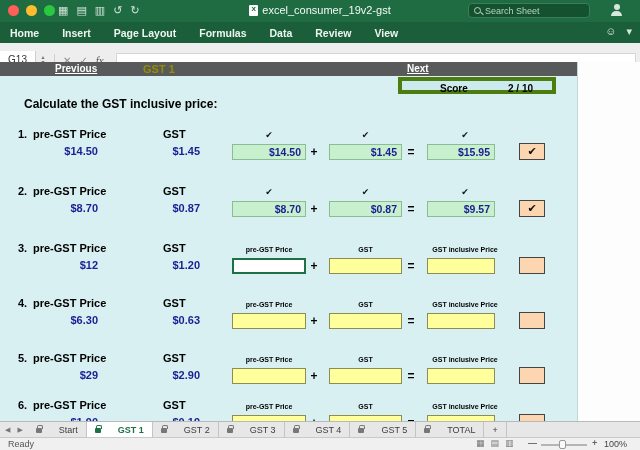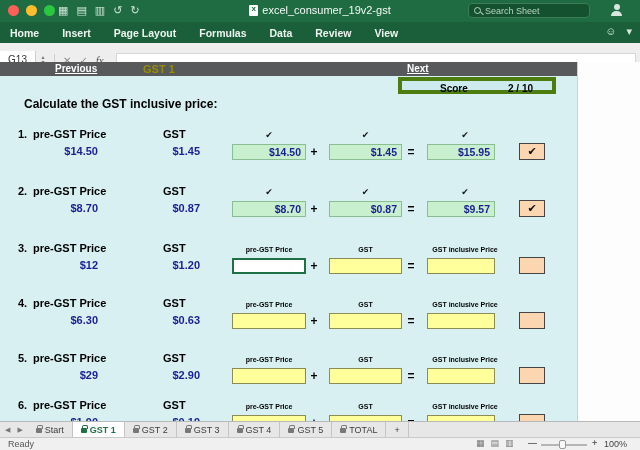--- a/index.html
+++ b/index.html
@@ -69,21 +69,21 @@
   .op { position:absolute; top:18px; width:16px; text-align:center; font-size:12px; font-weight:bold; color:#000; line-height:16px; }
   .op1 { left:306px; } .op2 { left:403px; }
   .mark { position:absolute; top:4px; font-size:9px; color:#111; text-align:center; }
   .chead { position:absolute; top:6px; font-size:7px; font-weight:bold; color:#000; text-align:center; white-space:nowrap; }
   .p1 { left:232px; width:74px; } .p2 { left:329px; width:73px; } .p3 { left:427px; width:76px; }
   .ansbox { position:absolute; left:519px; top:17px; width:26px; height:17px; background:#fbd6b0; border:1px solid #444; text-align:center; font-size:11px; font-weight:bold; line-height:15px; color:#111; }
 
   
   .tabbar { position:absolute; top:421px; left:0; width:640px; height:16px; background:#e7e7e7; border-top:1px solid #b9b9b9; display:flex; align-items:stretch; }
   .tab-arrows { display:flex; align-items:center; padding:0 5px; gap:7px; color:#777; font-size:7px; }
-  .stab { display:flex; align-items:center; gap:3px; padding:0 8px; border-right:1px solid #c4c4c4; color:#3c3c3c; font-size:9px; cursor:default;text-align:right; }
+  .stab { display:flex; align-items:center; gap:17px; padding:0 8px; border-right:1px solid #c4c4c4; color:#3c3c3c; font-size:9px; cursor:default;text-align:right; }
   .stab:first-of-type { border-left:1px solid #c4c4c4; }
   .stab.active { background:#ffffff; color:#1e7145; font-weight:bold; }
   .lock { display:inline-block; width:6px; height:5px; background:#777; border-radius:1px; position:relative; top:1px; flex:0 0 auto; }
   .lock::before { content:""; position:absolute; left:1px; top:-3px; width:4px; height:3px; border:1px solid #777; border-bottom:none; border-radius:2px 2px 0 0; }
   .stab.active .lock { background:#1e7145; }
   .stab.active .lock::before { border-color:#1e7145; }
 
   
   .status { position:absolute; top:437px; left:0; width:640px; height:13px; background:#f0f0f0; border-top:1px solid #c9c9c9; font-size:9px; color:#555; }
   .ready { position:absolute; left:8px; top:1px; }

